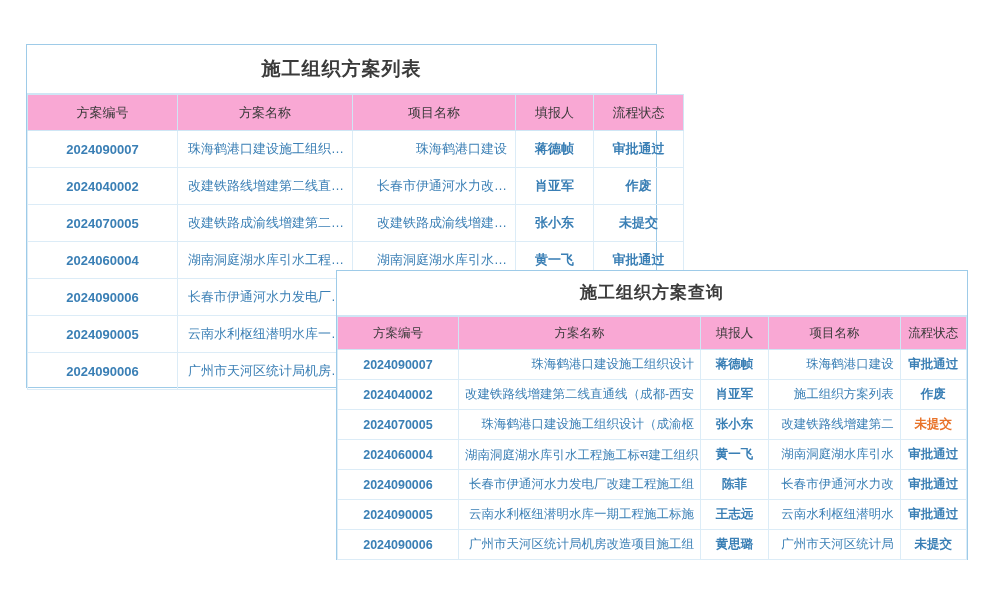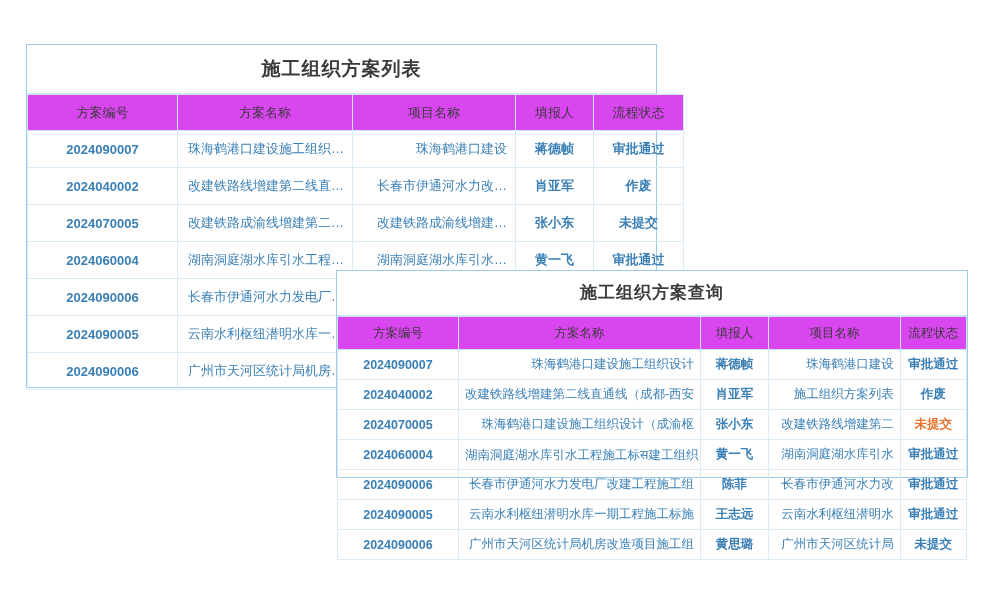--- a/index.html
+++ b/index.html
@@ -25,21 +25,21 @@
   #panel-list {
     left: 26px;
     top: 44px;
     width: 631px;
     height: 344px;
   }
   #panel-query {
     left: 336px;
     top: 270px;
     width: 632px;
-    height: 208px;
+    height: 290px;
   }
   .panel-title {
     text-align: center;
     font-size: 19px;
     font-weight: bold;
     color: #3b3b3b;
     letter-spacing: 1px;
   }
   #panel-list .panel-title {
     line-height: 48px;
@@ -51,21 +51,21 @@
     height: 44px;
     font-size: 17px;
     border-bottom: 1px solid #cfe6f5;
   }
   table.grid {
     width: 100%;
     border-collapse: collapse;
     table-layout: fixed;
   }
   table.grid th {
-    background: #d946ef;
+    background: #f9a8d4;
     color: #3a3a3a;
     font-weight: normal;
     font-size: 13px;
     border: 1px solid #cfe6f5;
     height: 33px;
     text-align: center;
     white-space: nowrap;
     overflow: hidden;
   }
   table.grid td {

